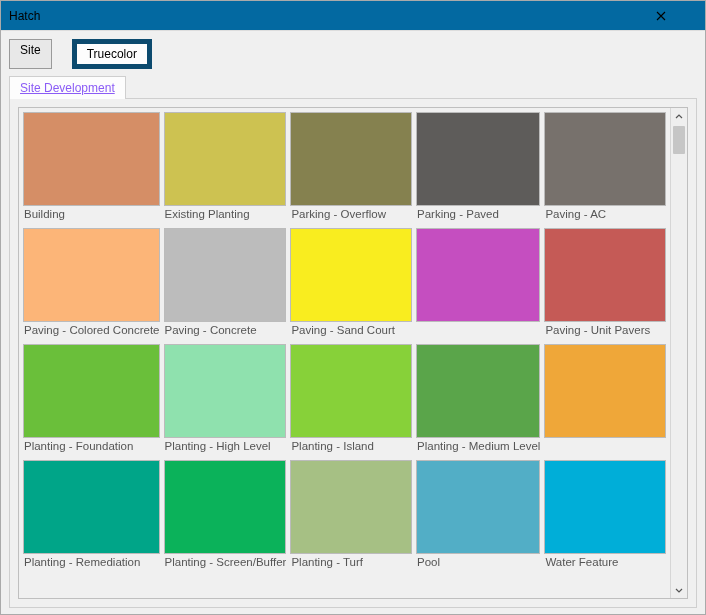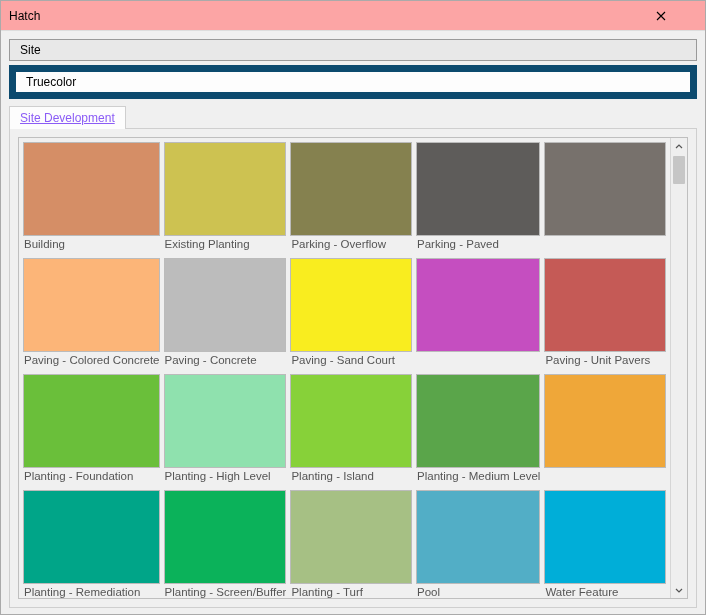--- a/index.html
+++ b/index.html
@@ -20,21 +20,21 @@
     background: #fff;
     display: flex;
     flex-direction: column;
   }
   .titlebar {
     height: 30px;
     display: flex;
     align-items: center;
     justify-content: space-between;
     padding: 0 24px 0 8px;
-    background: #fca5a5;
+    background: #0369a1;
     border-bottom: 1px solid #ddd;
   }
   .title-text { font-size: 12px; }
   .close-btn {
     width: 40px;
     height: 28px;
     display: flex;
     align-items: center;
     justify-content: center;
     cursor: default;
@@ -42,35 +42,34 @@
   .close-btn svg { width:10px; height:10px; }
   .client {
     flex: 1;
     background: #f0f0f0;
     display: flex;
     flex-direction: column;
     padding: 8px 8px 6px 8px;
   }
   .tabrow {
     display: flex;
-    gap: 4px;
+    gap: 20px;
     margin-bottom: 6px;
-    flex-direction: column;
   }
   .tabbtn {
     background: #e8e8e8;
     border: 1px solid #9a9a9a;
     padding: 3px 10px;
     font-size: 12px;
     cursor: default;
     line-height: 14px;
   }
   .tabbtn.active {
     background: #fdfdfd;
-    border: 7px solid #0c4a6e;
+    border: 5px solid #0c4a6e;
   }
   .subtab-row {
     display: flex;
   }
   .subtab {
     background: #fdfdfd;
     border: 1px solid #cfcfcf;
     border-bottom: none;
     padding: 4px 10px;
     position: relative;
@@ -211,20 +210,21 @@
               <div class="cell">
                 <div class="swatch" style="background: rgb(133, 129, 79);"></div>
                 <div class="sw-label">Parking - Overflow</div>
               </div>
               <div class="cell">
                 <div class="swatch" style="background: rgb(94, 92, 90);"></div>
                 <div class="sw-label">Parking - Paved</div>
               </div>
               <div class="cell">
                 <div class="swatch" style="background: rgb(119, 113, 108);"></div>
+                <div class="sw-label">Paving - AC</div>
               </div>
               <div class="cell">
                 <div class="swatch" style="background: rgb(252, 181, 120);"></div>
                 <div class="sw-label">Paving - Colored Concrete</div>
               </div>
               <div class="cell">
                 <div class="swatch" style="background: rgb(188, 188, 188);"></div>
                 <div class="sw-label">Paving - Concrete</div>
               </div>
               <div class="cell">

